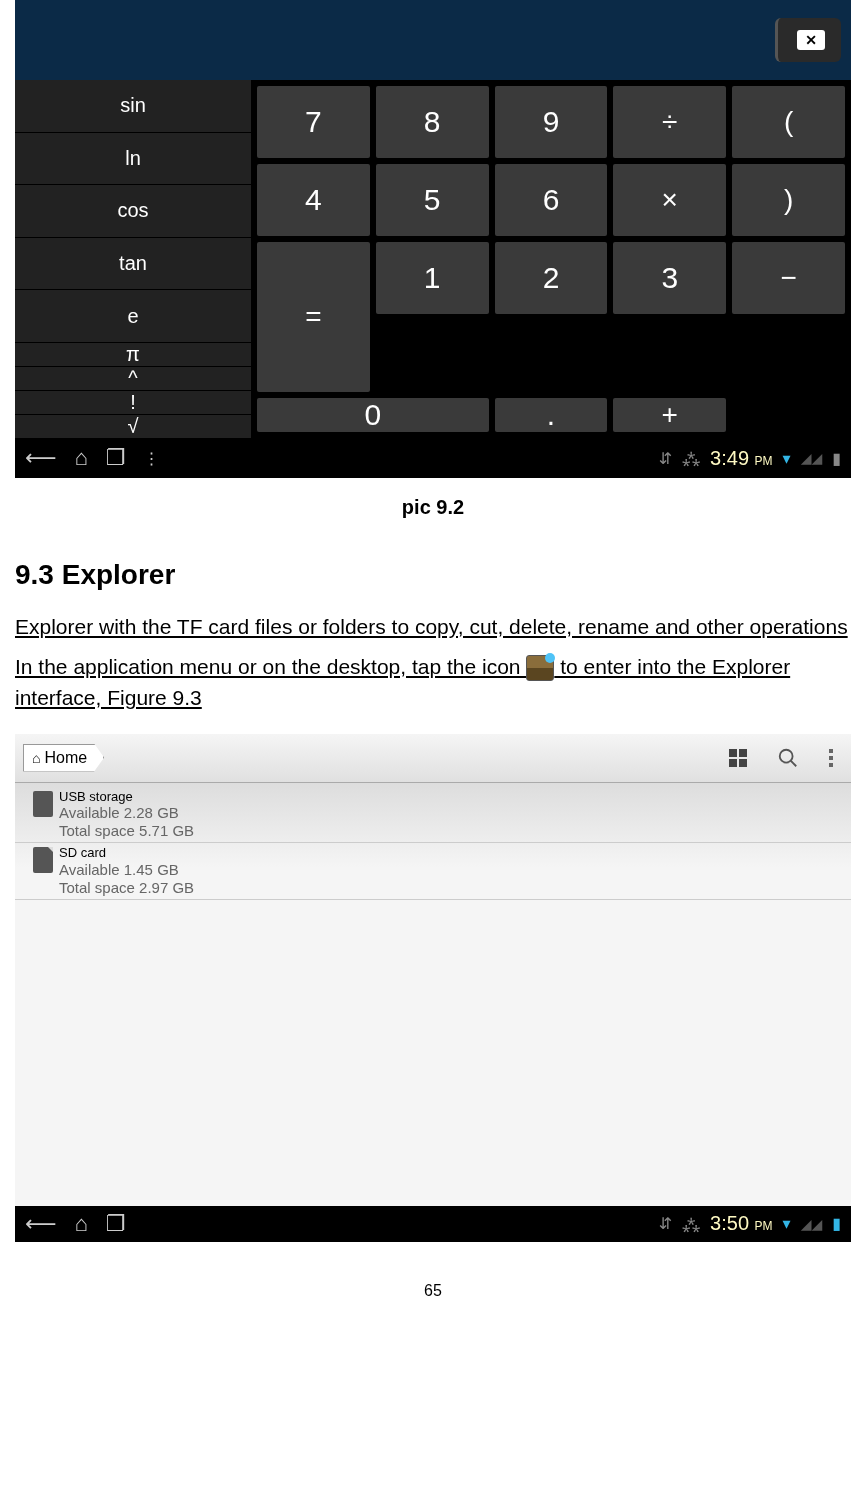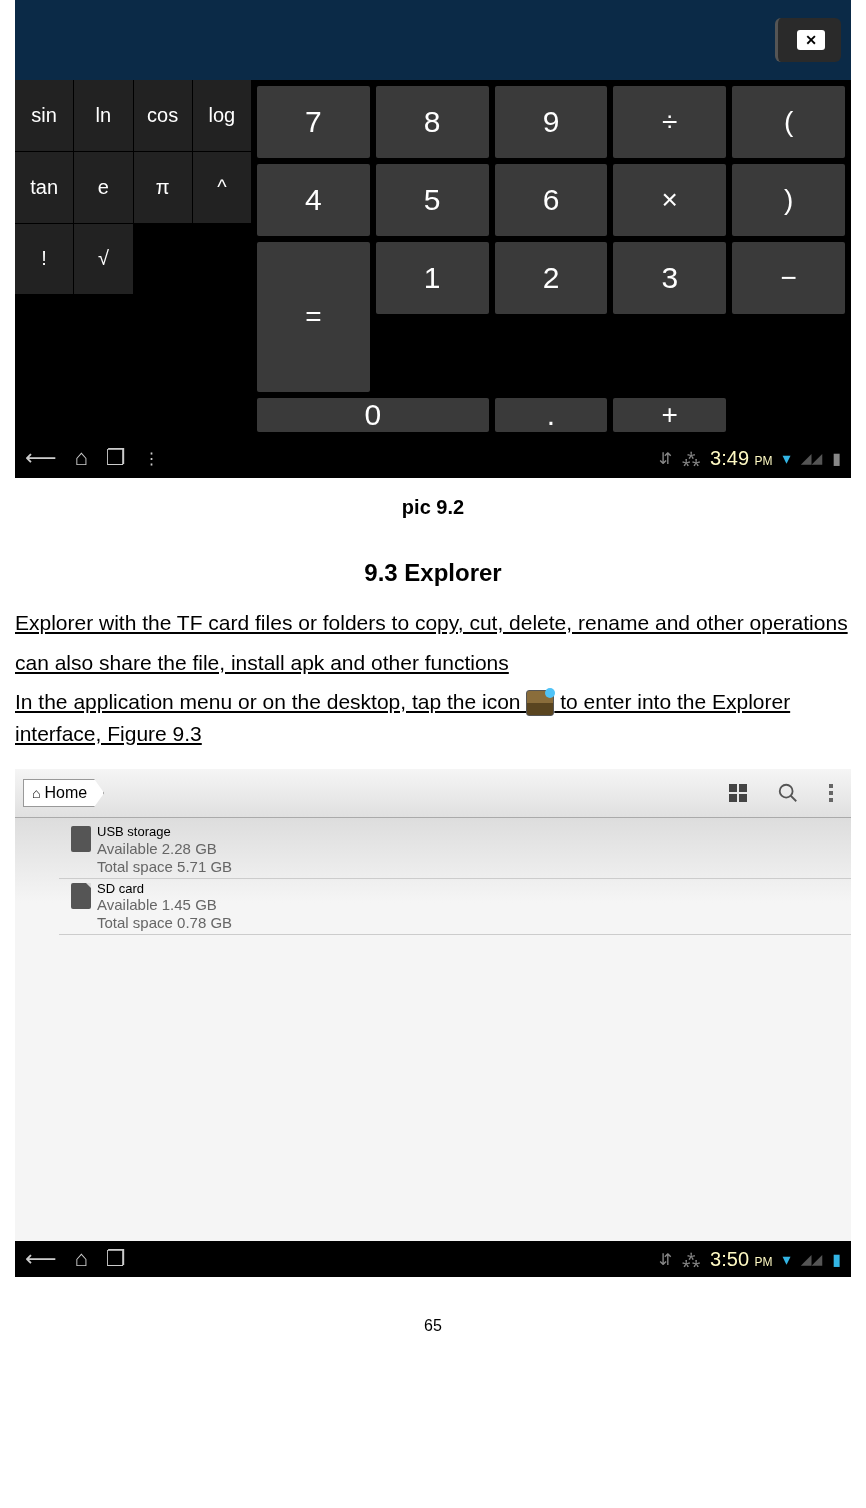--- a/index.html
+++ b/index.html
@@ -53,21 +53,21 @@
     font-weight: bold;
     font-size: 14px;
   }
   .calc-keys {
     display: flex;
     height: 358px;
   }
   .sci-panel {
     width: 236px;
     display: grid;
-    grid-template-columns: 1fr 1fr 1fr 1fr;
+    grid-template-columns: 1fr;
     grid-template-rows: repeat(5, 1fr);
     gap: 1px;
     background: #000;
   }
   .sci-key {
     background: #222;
     color: #fff;
     display: flex;
     align-items: center;
     justify-content: center;
@@ -112,23 +112,22 @@
   .signal { color: #555; font-size: 14px; }
   
   .caption {
     text-align: center;
     font-weight: bold;
     font-size: 20px;
     margin: 18px 0 20px 0;
   }
   .section-title {
     font-weight: bold;
-    font-size: 24px;
+    font-size: 28px;
     margin: 40px 0 20px 0;
-    text-align: center;
   }
   .body-text {
     font-size: 21px;
     line-height: 1.5;
     margin: 8px 0;
     text-decoration: underline;
   }
   .inline-icon {
     display: inline-block;
     width: 26px;
@@ -207,23 +206,22 @@
   }
   .explorer-body {
     flex: 1;
     background: linear-gradient(to bottom, #ddd, #f5f5f5 20%);
     padding: 4px 0;
   }
   .storage-item {
     display: flex;
     align-items: flex-start;
     gap: 6px;
-    padding: 2px 12px;
+    padding: 2px 18px;
     border-bottom: 1px solid #ccc;
-    margin-left: 44px;
   }
   .storage-icon {
     width: 20px;
     height: 26px;
     background: #555;
     border-radius: 2px;
     margin-top: 2px;
     position: relative;
   }
   .storage-icon.sd::after {
@@ -264,21 +262,20 @@
     <div class="calc-display">
       <div class="calc-backspace">
         <div class="calc-backspace-inner">✕</div>
       </div>
     </div>
     <div class="calc-keys">
       <div class="sci-panel" id="sci-panel">
           <div class="sci-key">sin</div>
           <div class="sci-key">ln</div>
           <div class="sci-key">cos</div>
-          <div class="sci-key">log</div>
           <div class="sci-key">tan</div>
           <div class="sci-key">e</div>
           <div class="sci-key">π</div>
           <div class="sci-key">^</div>
           <div class="sci-key">!</div>
           <div class="sci-key">√</div>
         </div>
       <div class="num-panel" id="num-panel">
           <div class="num-key ">7</div>
           <div class="num-key ">8</div>
@@ -316,21 +313,20 @@
         <span style="color:#888;">▮</span>
       </div>
     </div>
   </div>
 
   <div class="caption">pic 9.2</div>
 
   <div class="section-title">9.3 Explorer</div>
 
   <div class="body-text">Explorer with the TF card files or folders to copy, cut, delete, rename and other operations</div>
-  <div class="body-text">can also share the file, install apk and other functions</div>
   <div class="body-text">
     <span>In the application menu or on the desktop, tap the icon </span><span class="inline-icon"></span><span> to enter into the Explorer interface, Figure 9.3</span>
   </div>
 
   <div class="explorer-container">
     <div class="explorer-toolbar">
       <div class="breadcrumb-home">
         <span class="home-icon">⌂</span>
         <span>Home</span>
       </div>
@@ -359,21 +355,21 @@
             <div class="storage-title">USB storage</div>
             <div class="storage-sub">Available 2.28 GB</div>
             <div class="storage-sub">Total space 5.71 GB</div>
           </div>
         </div>
         <div class="storage-item">
           <div class="storage-icon sd"></div>
           <div class="storage-text">
             <div class="storage-title">SD card</div>
             <div class="storage-sub">Available 1.45 GB</div>
-            <div class="storage-sub">Total space 0.78 GB</div>
+            <div class="storage-sub">Total space 2.97 GB</div>
           </div>
         </div>
       </div>
     <div class="navbar2">
       <div class="nav-left">
         <span class="nav-icon">⟵</span>
         <span class="nav-icon">⌂</span>
         <span class="nav-icon">❐</span>
       </div>
       <div class="nav-right">

